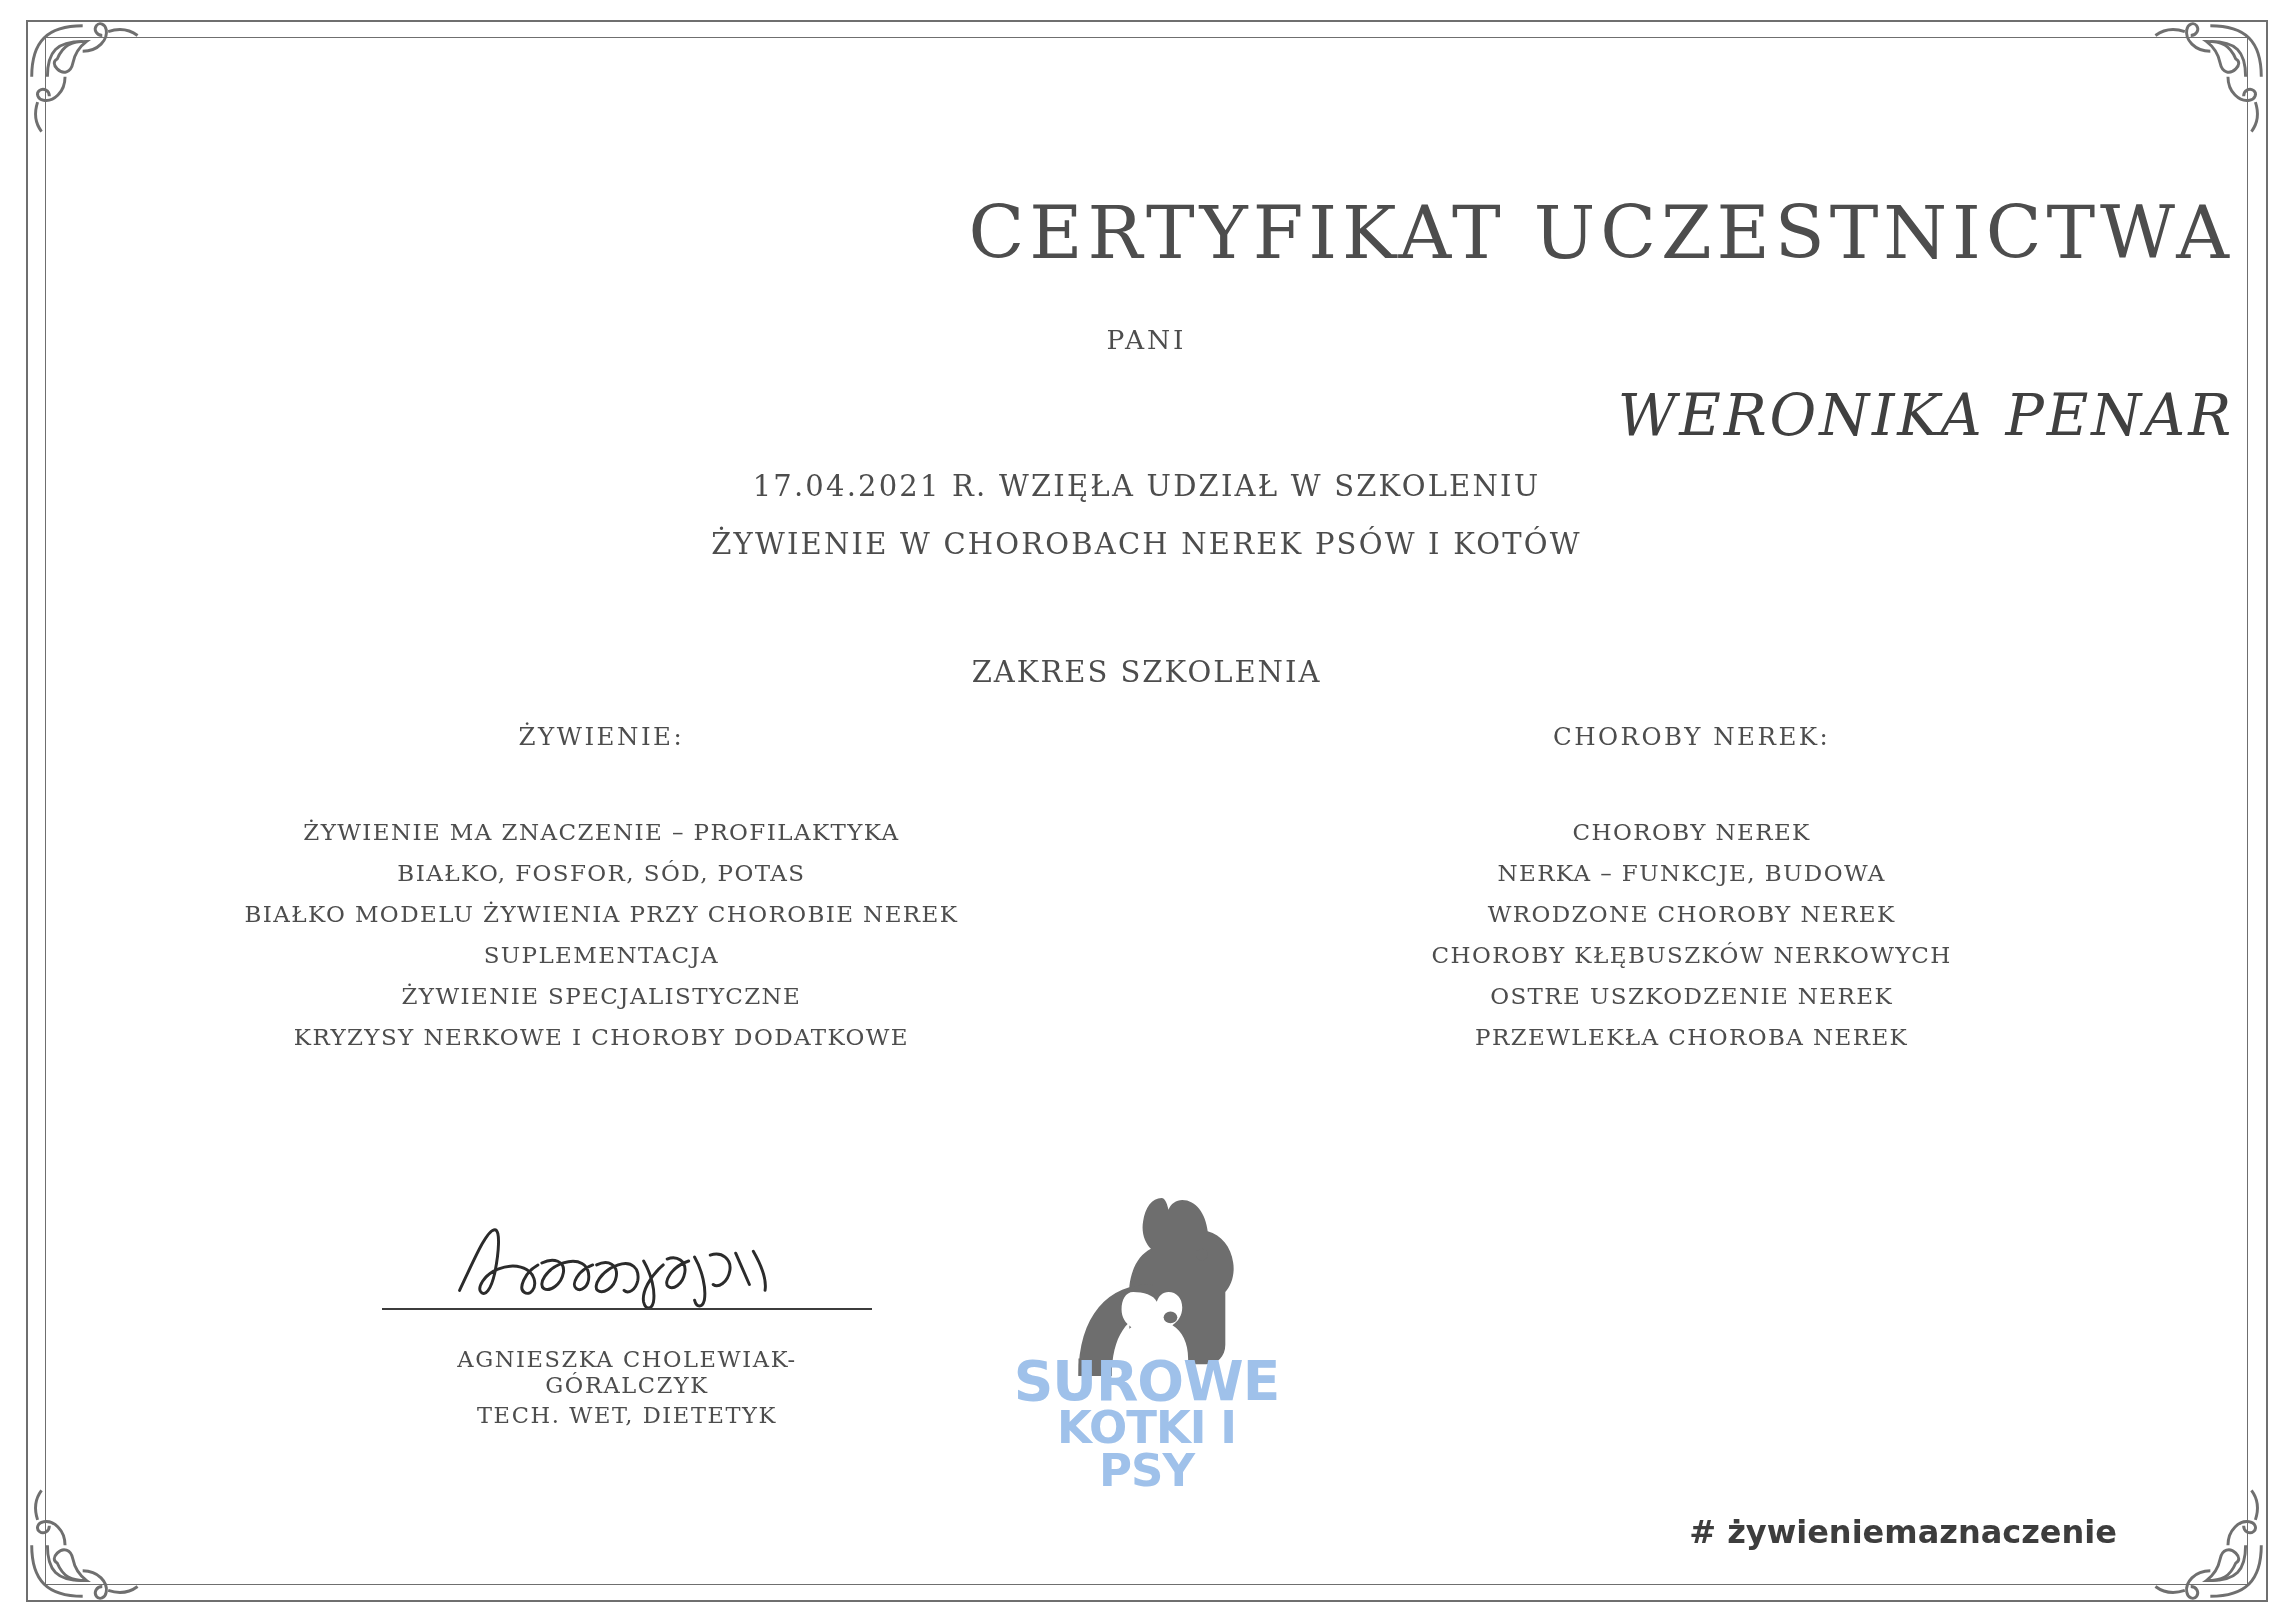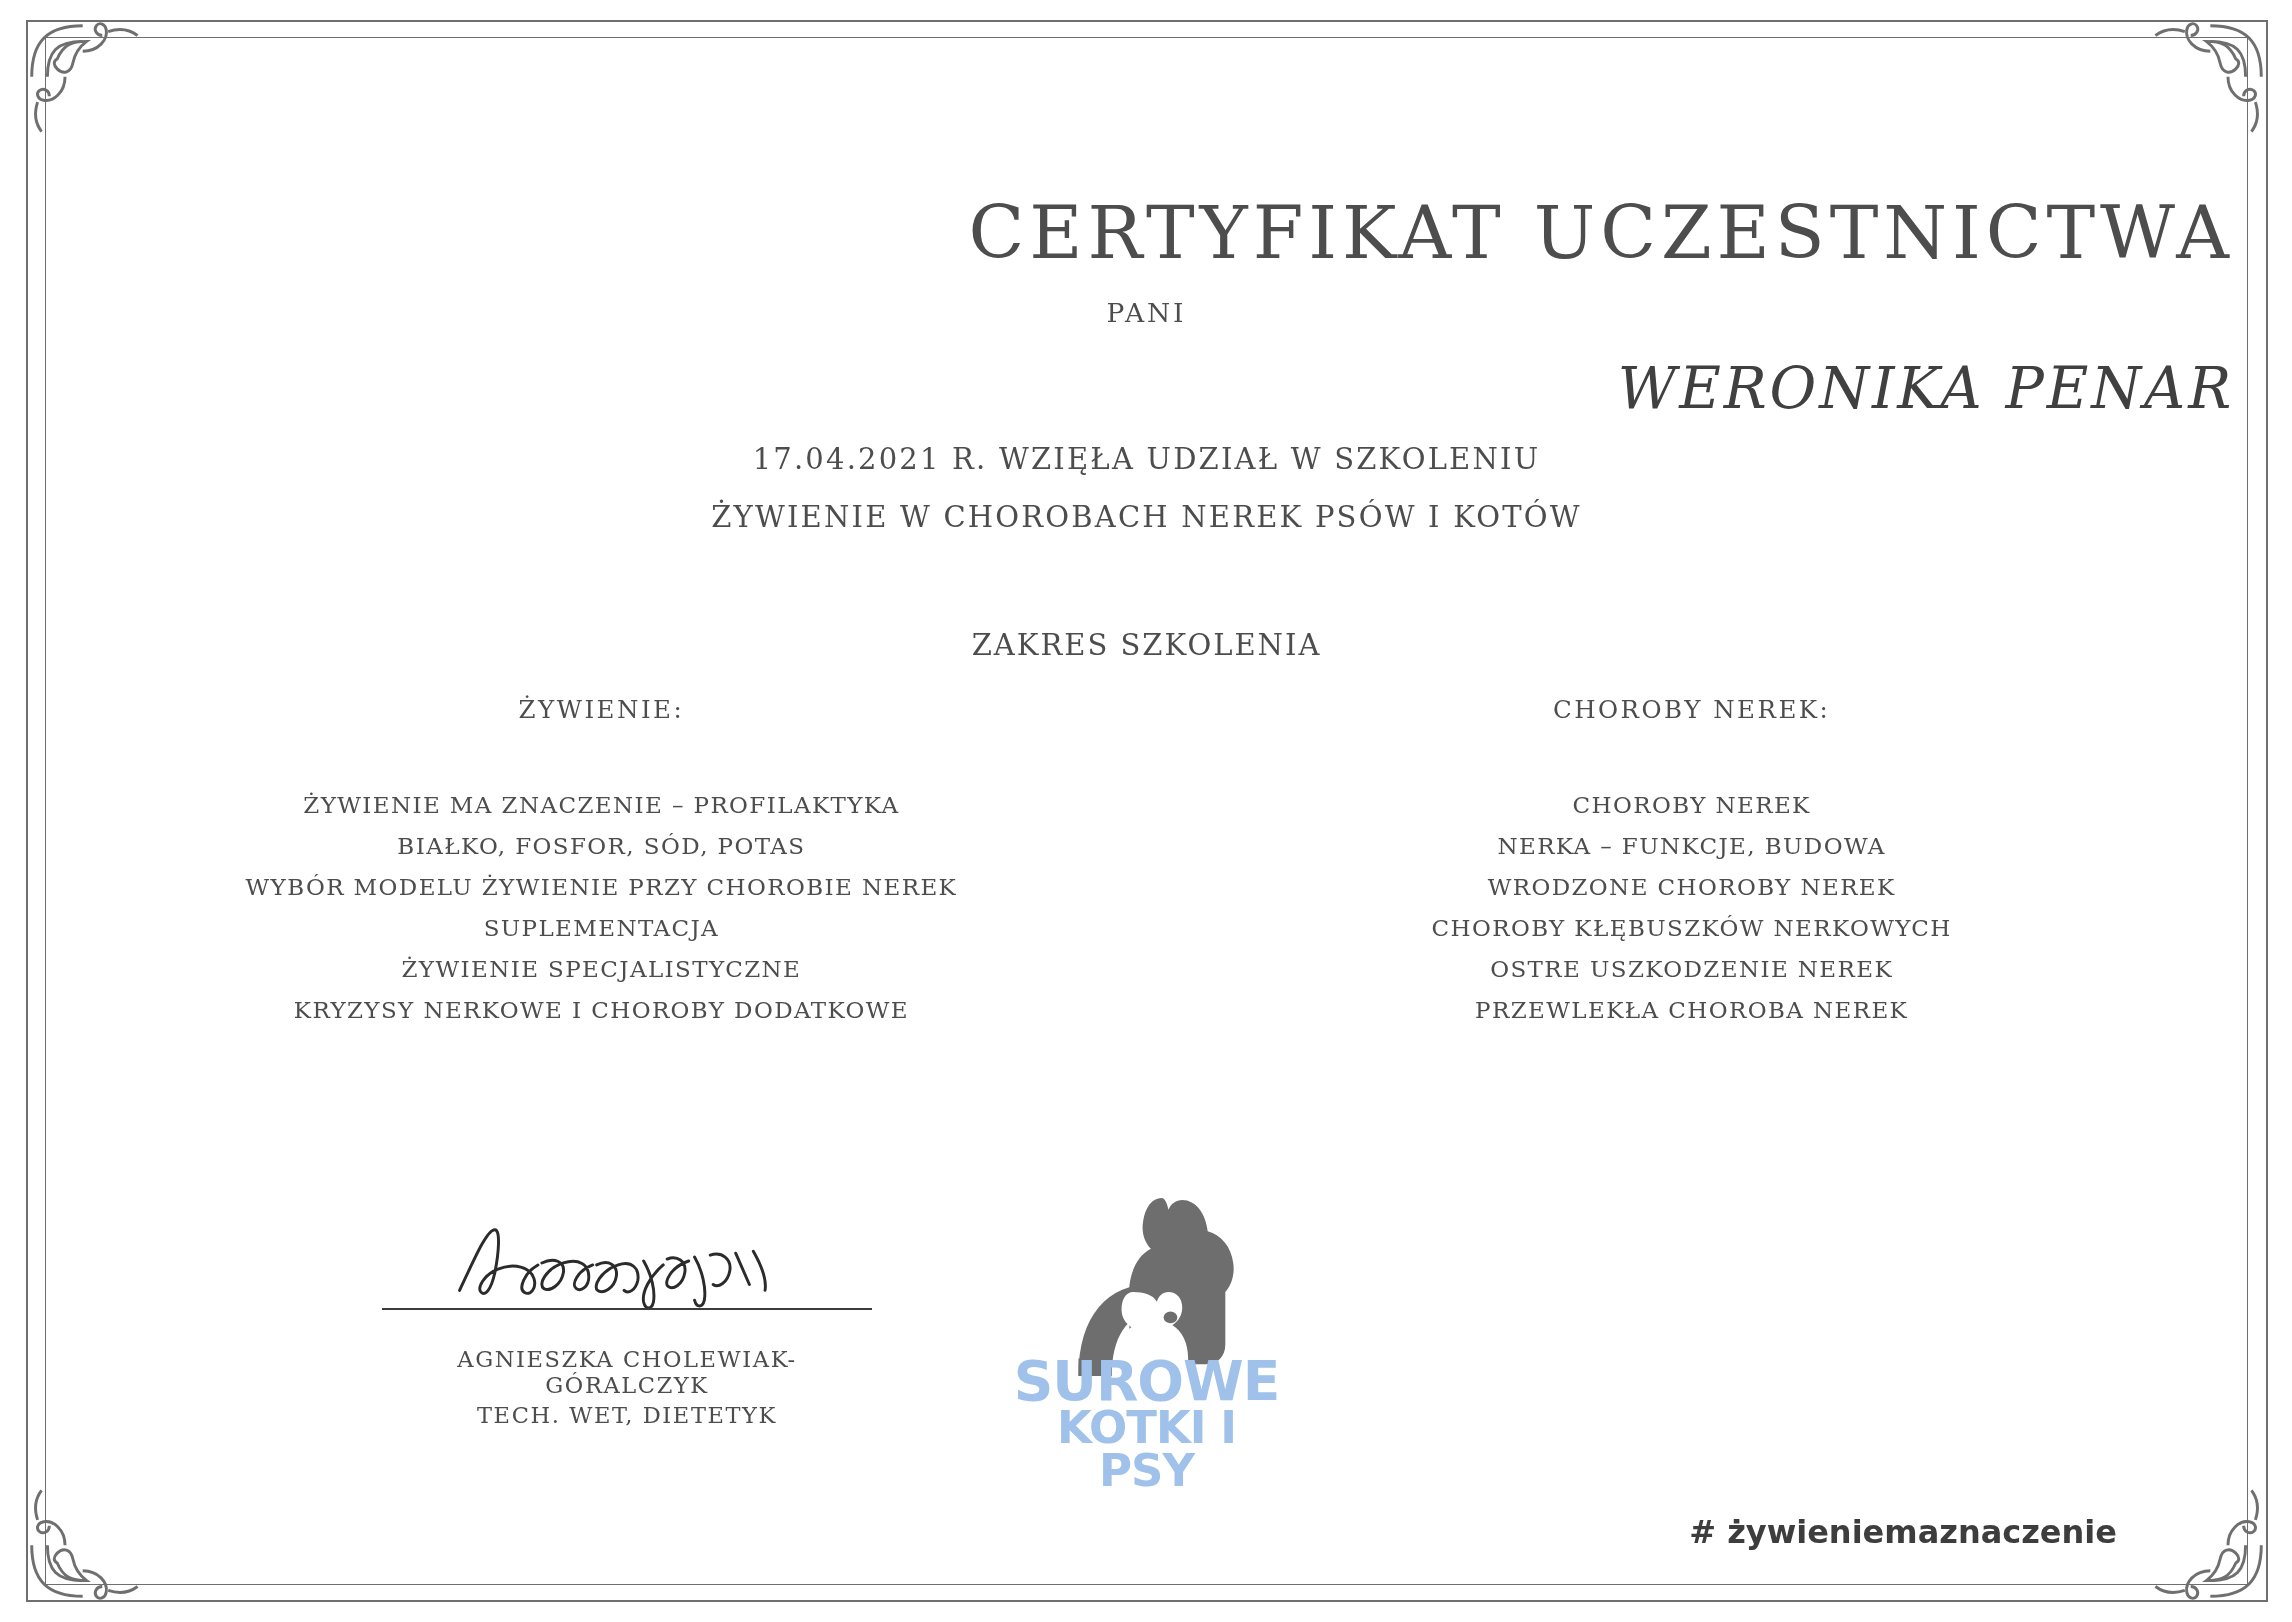--- a/index.html
+++ b/index.html
@@ -68,21 +68,21 @@
     margin-top: 137px;
     color: #4d4d4d;
     font-weight: 400;
     font-family: "DejaVu Serif", serif;
   }
 
   .pani {
     text-align: center;
     font-size: 26.5px;
     letter-spacing: 2.9px;
-    margin-top: 22px;
+    margin-top: 49px;
     color: #4d4d4d;
   }
 
   .recipient {
     text-align: right;
     font-size: 57px;
     letter-spacing: 2.9px;
     margin-top: 27.4px;
     color: #404040;
     font-style: italic;
@@ -277,21 +277,21 @@
     <div class="line-date">17.04.2021 R. WZIĘŁA UDZIAŁ W SZKOLENIU</div>
     <div class="line-course">ŻYWIENIE W CHOROBACH NEREK PSÓW I KOTÓW</div>
 
     <div class="scope-title">ZAKRES SZKOLENIA</div>
 
     <div class="columns">
       <div class="column">
         <div class="column-heading">ŻYWIENIE:</div>
         <div class="column-item">ŻYWIENIE MA ZNACZENIE – PROFILAKTYKA</div>
         <div class="column-item">BIAŁKO, FOSFOR, SÓD, POTAS</div>
-        <div class="column-item">WYBÓR MODELU ŻYWIENIE PRZY CHOROBIE NEREK</div>
+        <div class="column-item">BIAŁKO MODELU ŻYWIENIA PRZY CHOROBIE NEREK</div>
         <div class="column-item">SUPLEMENTACJA</div>
         <div class="column-item">ŻYWIENIE SPECJALISTYCZNE</div>
         <div class="column-item">KRYZYSY NERKOWE I CHOROBY DODATKOWE</div>
       </div>
       <div class="column">
         <div class="column-heading">CHOROBY NEREK:</div>
         <div class="column-item">CHOROBY NEREK</div>
         <div class="column-item">NERKA – FUNKCJE, BUDOWA</div>
         <div class="column-item">WRODZONE CHOROBY NEREK</div>
         <div class="column-item">CHOROBY KŁĘBUSZKÓW NERKOWYCH</div>

